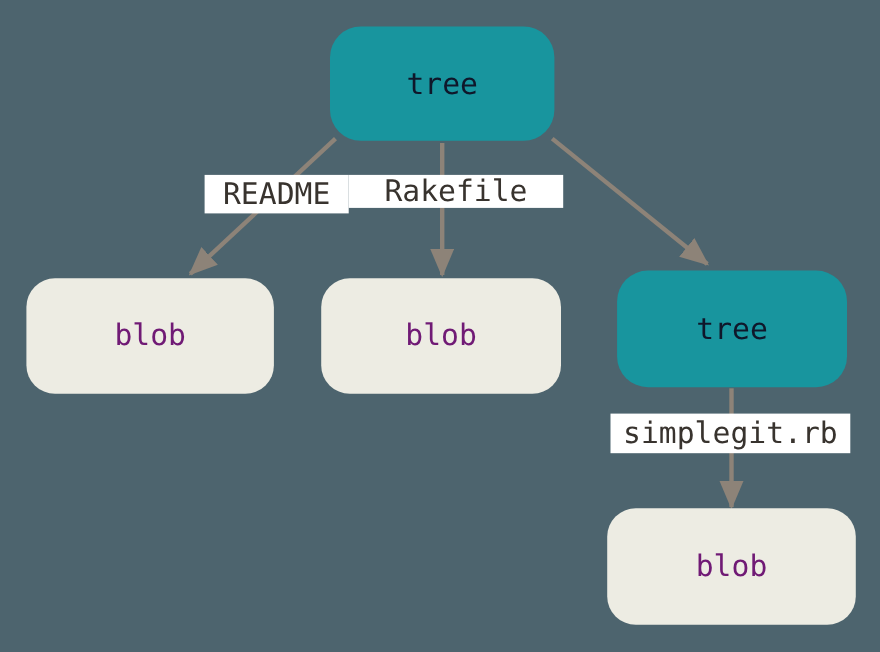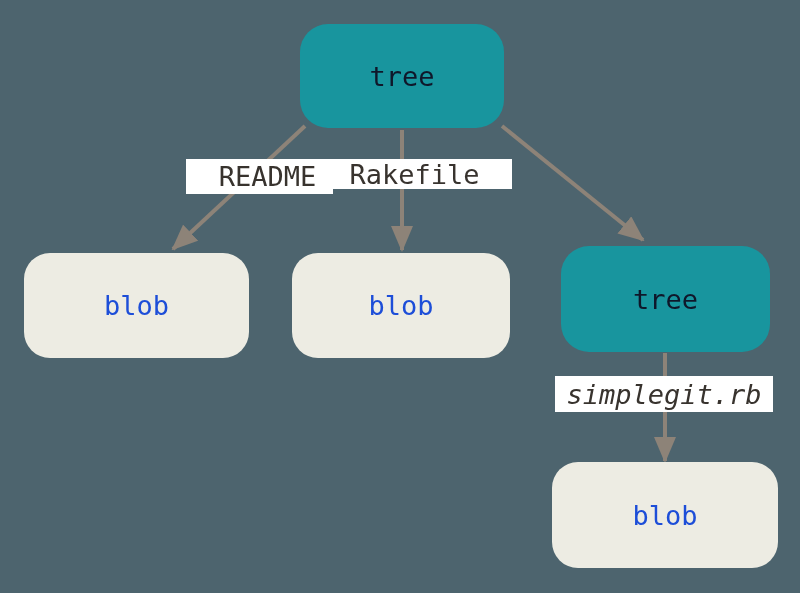--- a/index.html
+++ b/index.html
@@ -33,45 +33,45 @@
     letter-spacing: 0;
   }
   .node.tree {
     background: #18959e;
     color: #0f172a;
     border-radius: 28px;
     text-align: center;
   }
   .node.blob {
     background: #edece3;
-    color: #1d4ed8;
+    color: #701a75;
     border-radius: 26px;
   }
   .edge-label {
     position: absolute;
     display: flex;
     align-items: center;
     justify-content: center;
     z-index: 2;
     background: #ffffff;
     color: #38332e;
     font-size: 27px;
     white-space: pre;
   }
   
   .n-root        { left: 300px; top:  24px; width: 204px; height: 104px; }
   .n-blob-left   { left:  24px; top: 253px; width: 225px; height: 105px; }
   .n-blob-mid    { left: 292px; top: 253px; width: 218px; height: 105px; }
   .n-tree-lib    { left: 561px; top: 246px; width: 209px; height: 106px; }
   .n-blob-bottom { left: 552px; top: 462px; width: 226px; height: 106px; }
   
-  .l-readme    { left: 186px; top: 159px; width: 131px; height: 35px; padding-left: 16px; }
+  .l-readme    { left: 186px; top: 159px; width: 131px; height: 35px; }
   .l-rakefile  { left: 317px; top: 159px; width: 195px; height: 30px; }
   .l-lib       { left: 520px; top: 158px; width:  82px; height: 35px; }
-  .l-simplegit { left: 555px; top: 376px; width: 218px; height: 36px; font-style: italic; }
+  .l-simplegit { left: 555px; top: 376px; width: 218px; height: 36px; }
 </style>
 </head>
 <body>
 
 <div class="canvas">
 
   <svg class="edges-layer" width="800" height="593" viewBox="0 0 800 593">
     <defs>
       <marker id="ah" markerUnits="userSpaceOnUse" markerWidth="26" markerHeight="22" viewBox="0 0 26 22" refX="24" refY="11" orient="auto">
         <path d="M0,0 L26,11 L0,22 Z" fill="#8d8378"></path>

